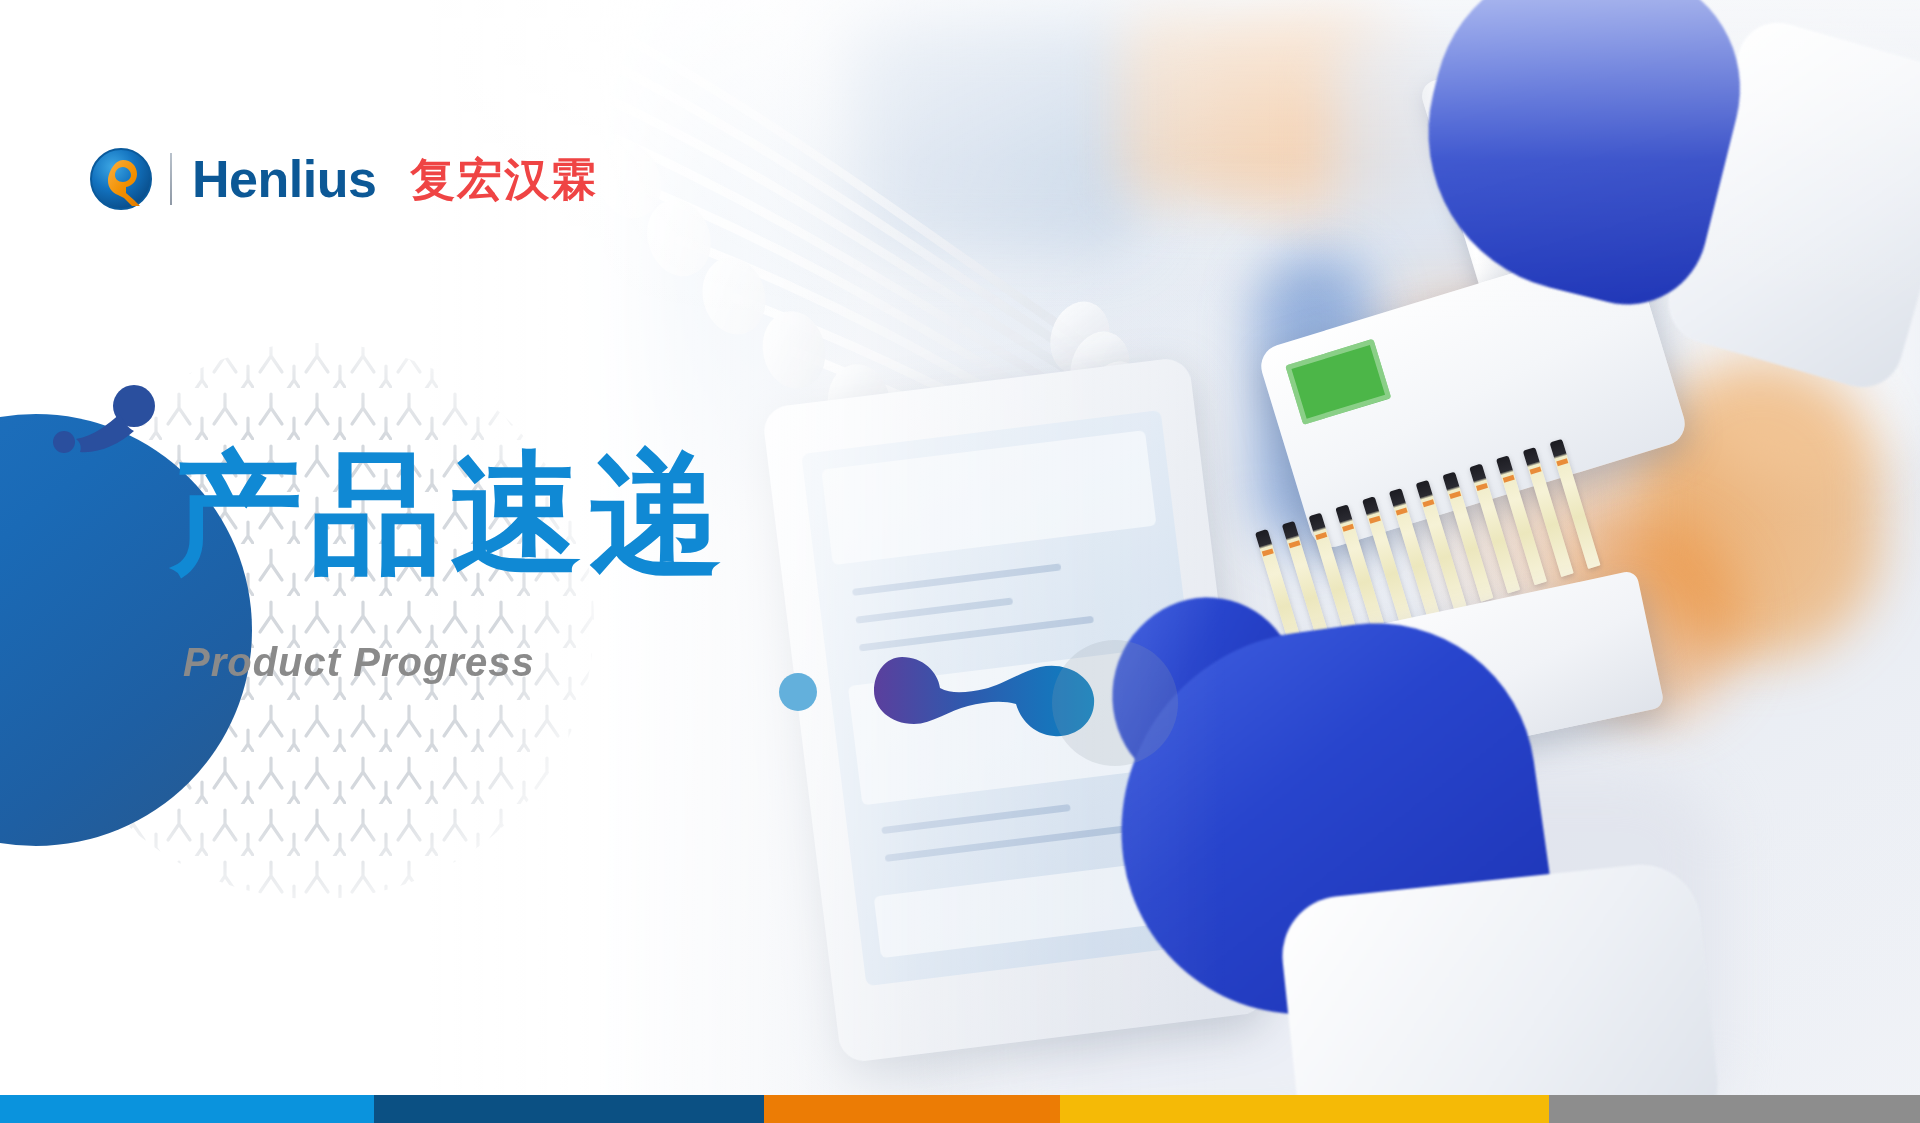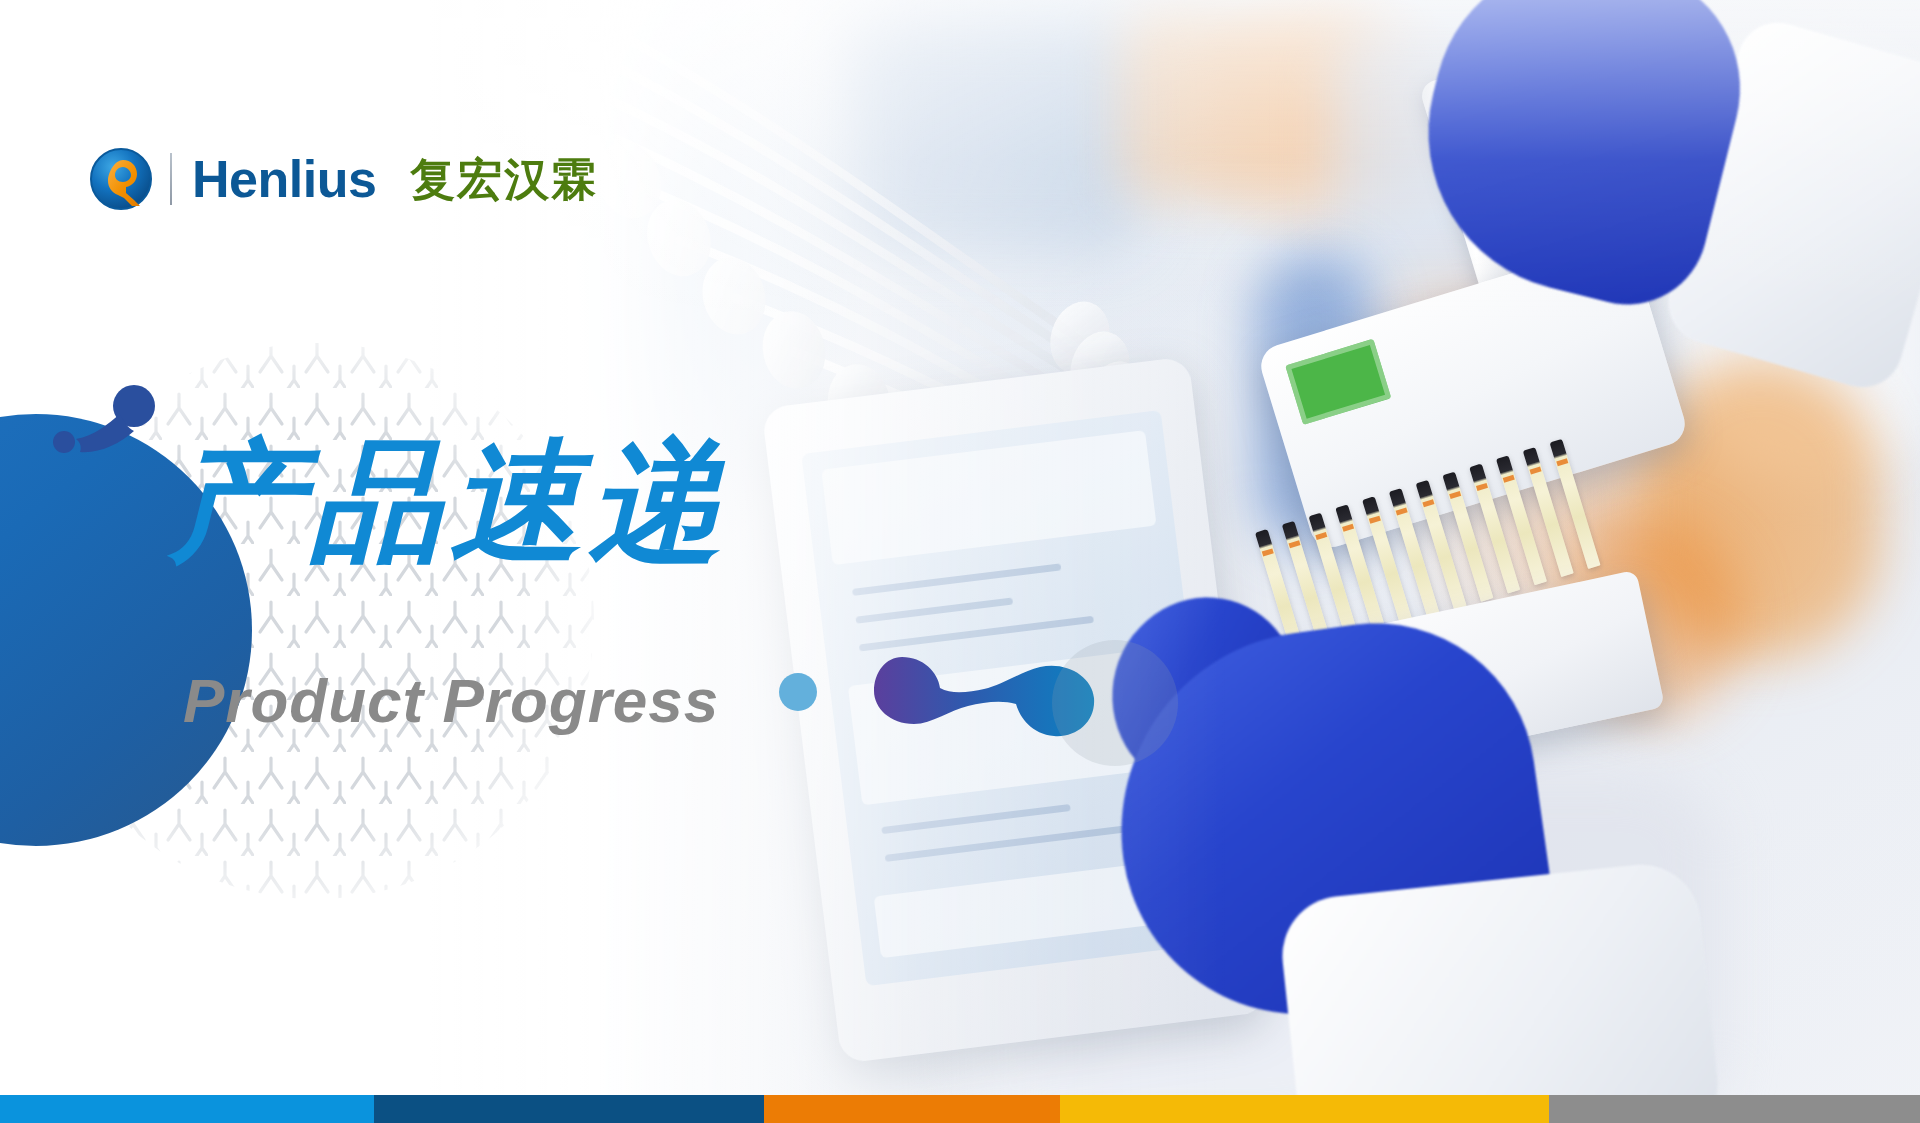--- a/index.html
+++ b/index.html
@@ -293,40 +293,38 @@
     font-size: 45px;
     font-weight: bold;
     color: #0c4f86;
     letter-spacing: 2px;
     line-height: 1;
   }
 
   
   .title-cn {
     position: absolute;
-    left: 170px; top: 436px;
+    left: 170px; top: 448px;
     font-size: 132px;
     font-weight: bold;
     color: #1089d4;
     letter-spacing: 8px;
     line-height: 1;
     white-space: nowrap;
-    font-style: italic;
   }
   .title-en {
     position: absolute;
     left: 183px; top: 642px;
-    font-size: 62px;
+    font-size: 40px;
     font-weight: bold;
     font-style: italic;
     color: #8a8a8a;
     letter-spacing: 1px;
     line-height: 1;
     white-space: nowrap;
-    margin-top: 28px;
   }
 
   
   .bottom-bar {
     position: absolute;
     left: 0; bottom: 0;
     width: 1920px;
     height: 28px;
     display: flex;
   }
@@ -491,21 +489,21 @@
           <stop offset="100%" stop-color="#e07b00"></stop>
         </linearGradient>
       </defs>
       <circle cx="31" cy="31" r="30" fill="url(#emblemBg)"></circle>
       <circle cx="31" cy="31" r="30" fill="none" stroke="#0a5a9c" stroke-width="2"></circle>
       <path d="M33,12 C41,12 47,18 47,26 C47,33 42,38 36,39 L36,45 L44,52 L50,58 L42,58 L34,50 L28,47 C22,45 18,39 18,33 C18,24 25,12 33,12 Z
                M33,19 C28,19 25,23 25,27 C25,31 28,34 33,34 C37,34 41,31 41,27 C41,23 37,19 33,19 Z" fill="url(#emblemFig)"></path>
     </svg>
     <div class="logo-divider"></div>
     <div class="logo-word" style="color: rgb(12, 88, 150);">Henlius</div>
-    <div class="logo-cn" style="color: #4d7c0f;">复宏汉霖</div>
+    <div class="logo-cn" style="color: #ef4444;">复宏汉霖</div>
   </div>
 
   <div class="title-cn" style="color: rgb(16, 137, 212);">产品速递</div>
   <div class="title-en" style="color: rgb(138, 138, 138);">Product Progress</div>
 
   <div class="bottom-bar" style="height: 28px;">
     <div class="bar-seg" style="background: rgb(10, 147, 221); width: 19.5%;"></div>
     <div class="bar-seg" style="background: rgb(11, 80, 131); width: 20.3%;"></div>
     <div class="bar-seg" style="background: rgb(236, 124, 5); width: 15.4%;"></div>
     <div class="bar-seg" style="background: rgb(245, 186, 6); width: 25.5%;"></div>

